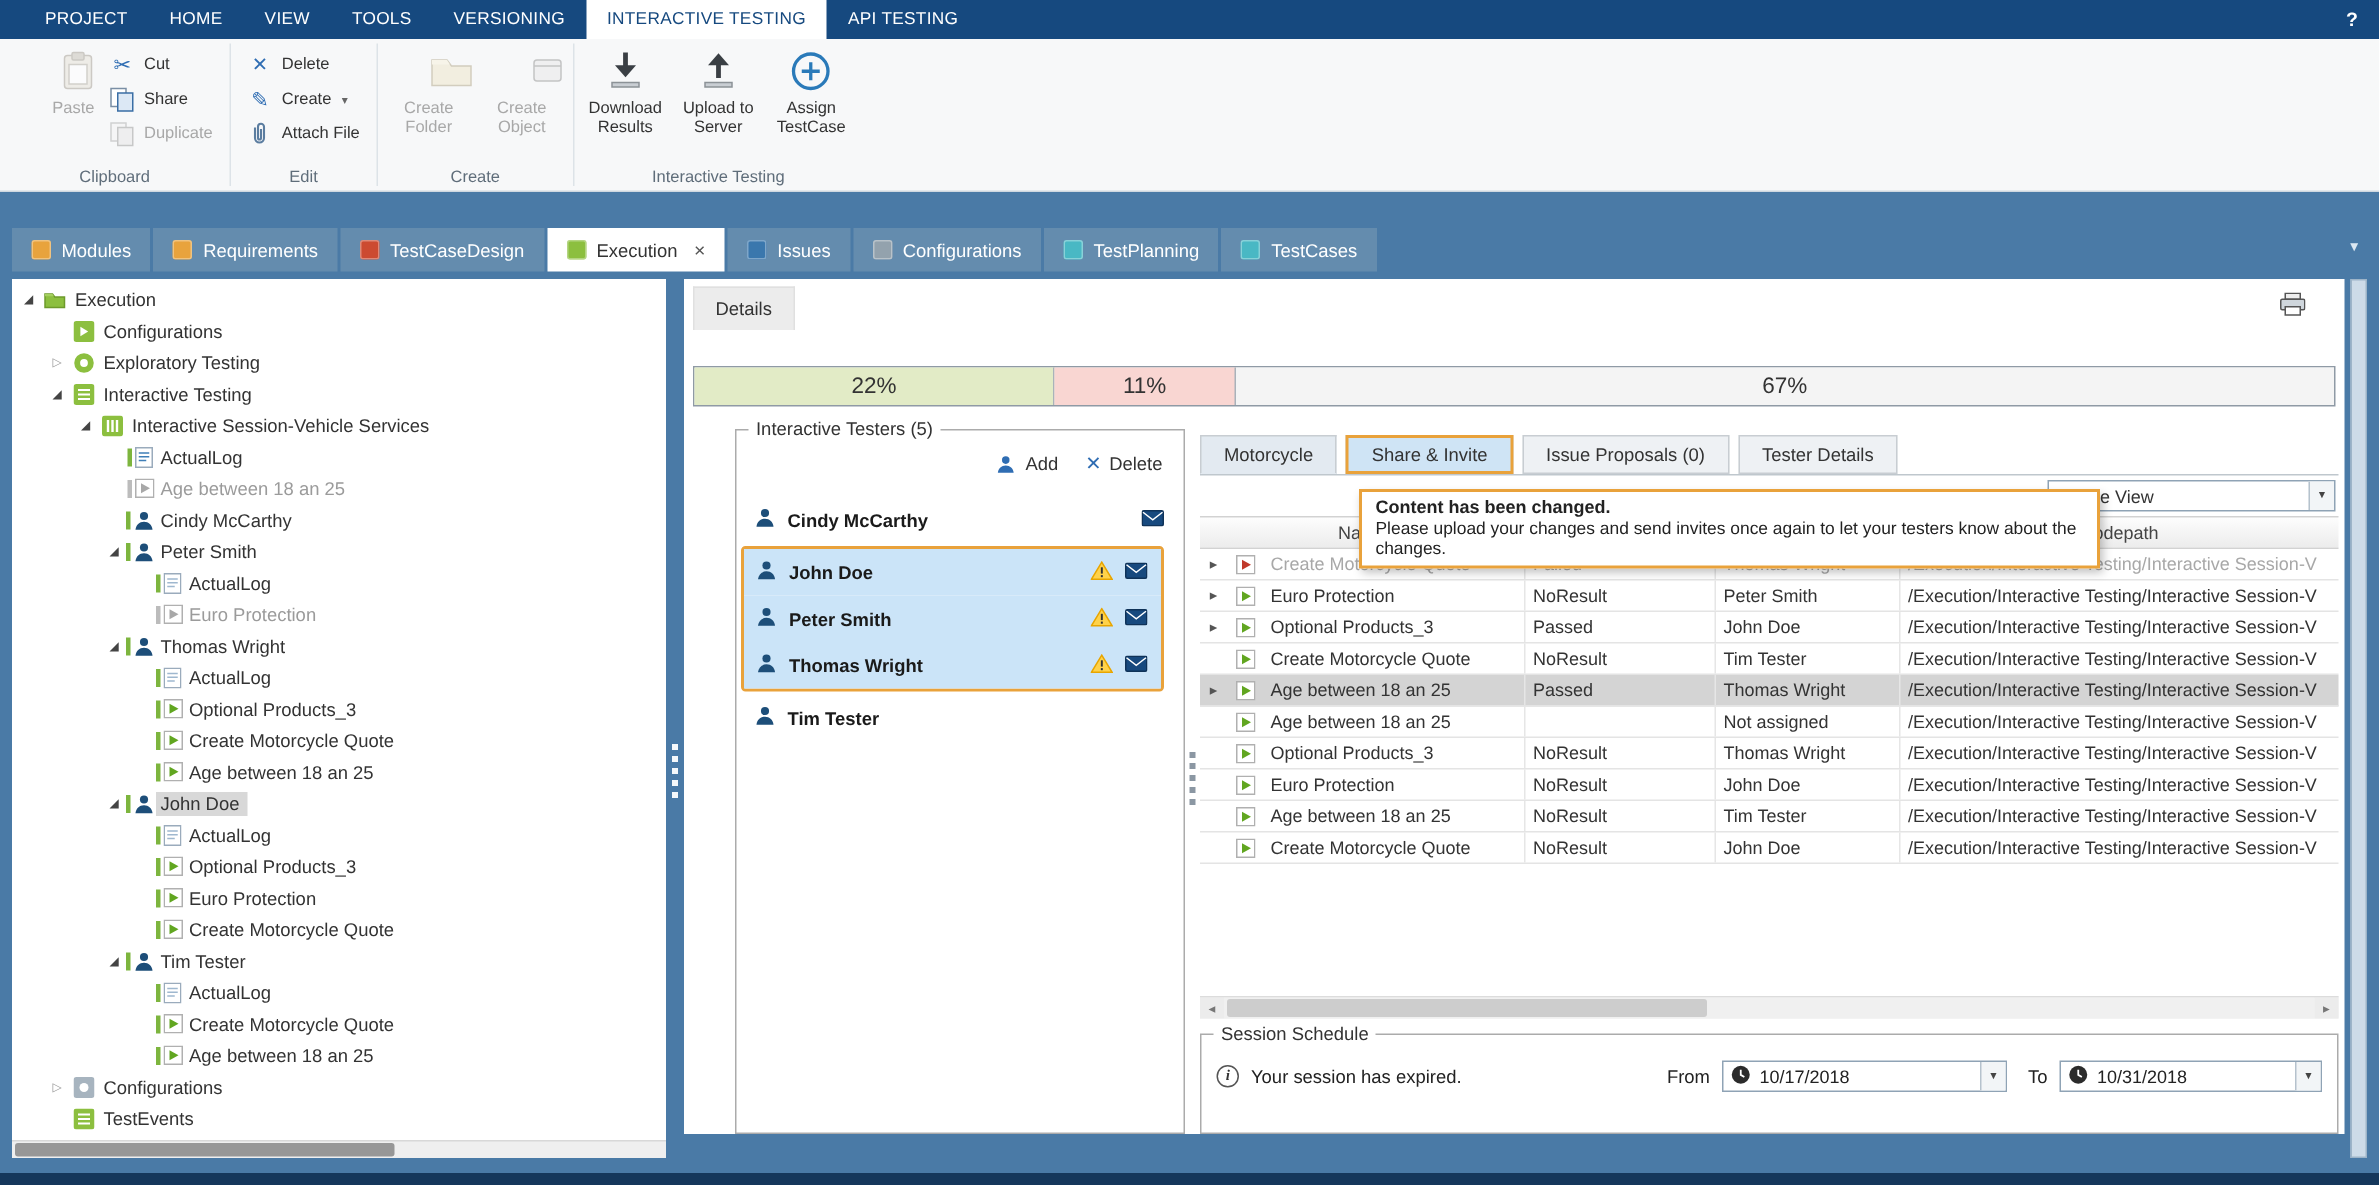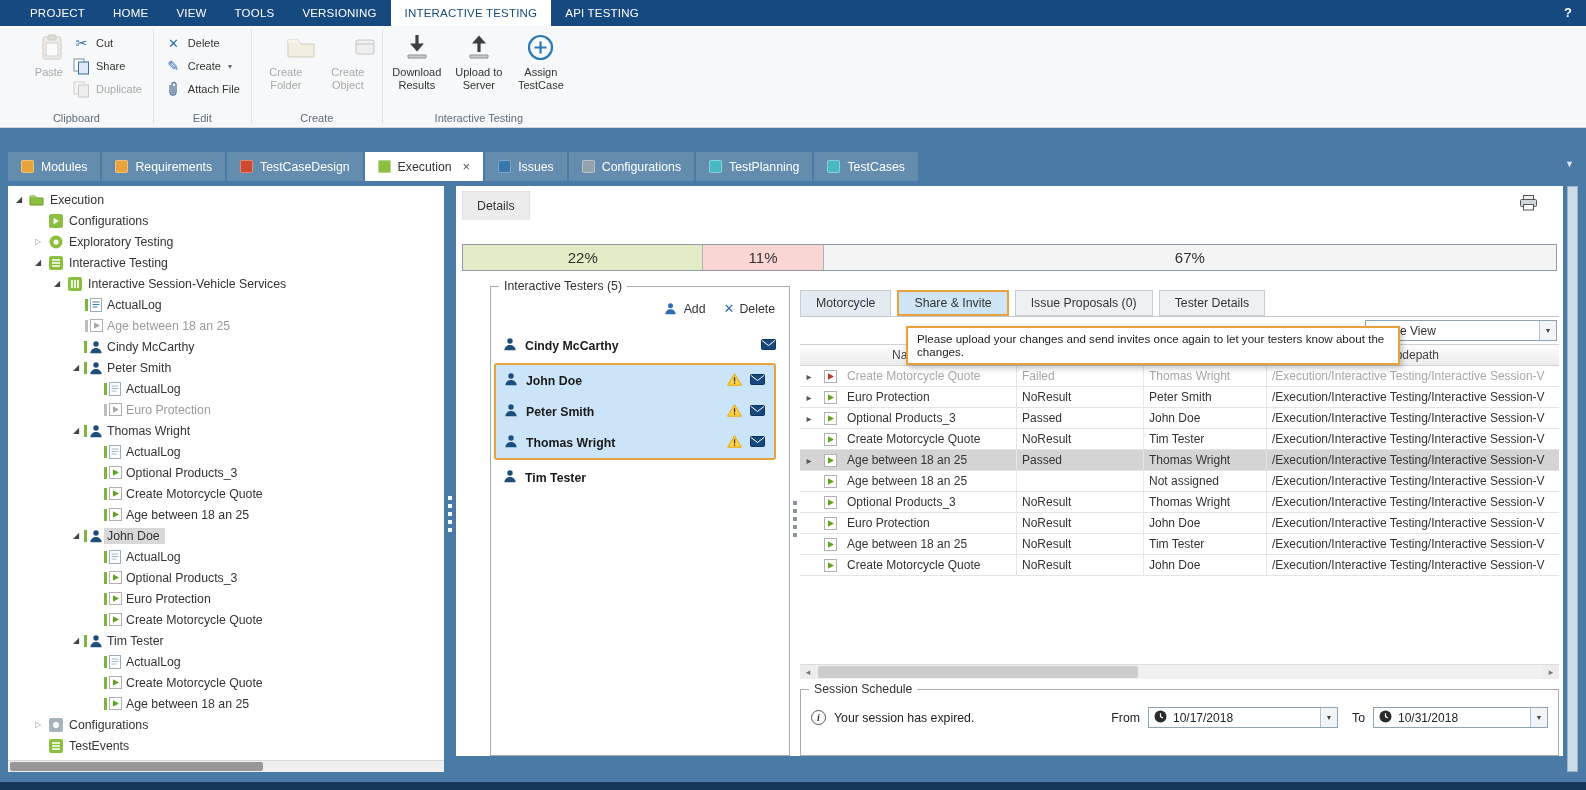--- a/index.html
+++ b/index.html
@@ -921,20 +921,21 @@
                         <circle cx="6.5" cy="6.5" r="6" fill="#2b2b2b"></circle>
                         <path d="M6.5 3.2v3.4l2.4 1.4" stroke="#fff" stroke-width="1.2" fill="none"></path>
                       </svg></span>
                   <span>10/31/2018</span>
                   <span class="db-caret">▼</span>
                 </div>
               </div>
             </div>
 
             <div class="tooltip" style="border-color: rgb(233, 162, 59);">
+              <div class="tt-title">Content has been changed.</div>
               <div class="tt-msg">Please upload your changes and send invites once again to let your testers know about the changes.</div>
             </div>
           </div>
 
         </div>
       </div>
 
       <div class="rstrip"></div>
     </div>
   </div>

